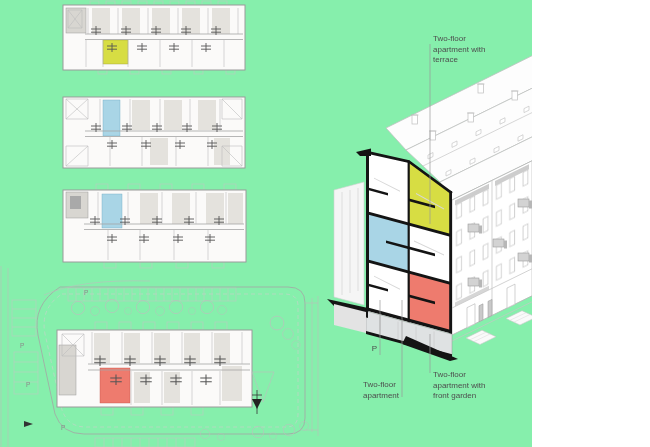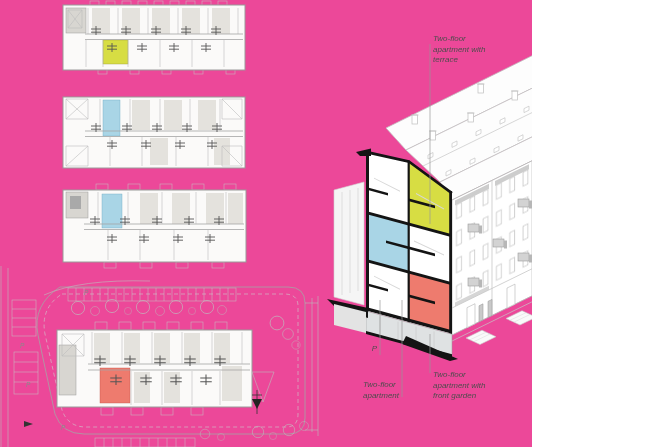--- a/index.html
+++ b/index.html
@@ -1,17 +1,17 @@
 <!DOCTYPE html>
 <html><head>
 <meta charset="utf-8">
 <style>
   html,body{margin:0;padding:0;background:#ffffff;}
-  #stage{position:relative;width:532px;height:447px;background:#ec4899;overflow:hidden;
-         font-family:"Liberation Sans",sans-serif;font-style:italic;}
+  #stage{position:relative;width:532px;height:447px;background:#86efac;overflow:hidden;
+         font-family:"Liberation Sans",sans-serif;}
   svg{position:absolute;left:0;top:0;}
   .ln   {stroke:#a5a5a5;fill:none;stroke-width:.8;}
   .ln2  {stroke:#bdbdbd;fill:none;stroke-width:.6;}
   .thin {stroke:#c4c4c4;fill:none;stroke-width:.5;}
   .dash {stroke:#cfcfcf;fill:none;stroke-width:.6;stroke-dasharray:4 3;}
   .room {fill:#e4e2dd;stroke:none;}
   .core {fill:#d8d6d1;stroke:#9a9a9a;stroke-width:.5;}
   .bg   {fill:#fbfaf9;stroke:#9a9a9a;stroke-width:1;}
   .fix  {stroke:#555;stroke-width:.9;fill:none;}
   .blk  {fill:#141414;stroke:none;}

